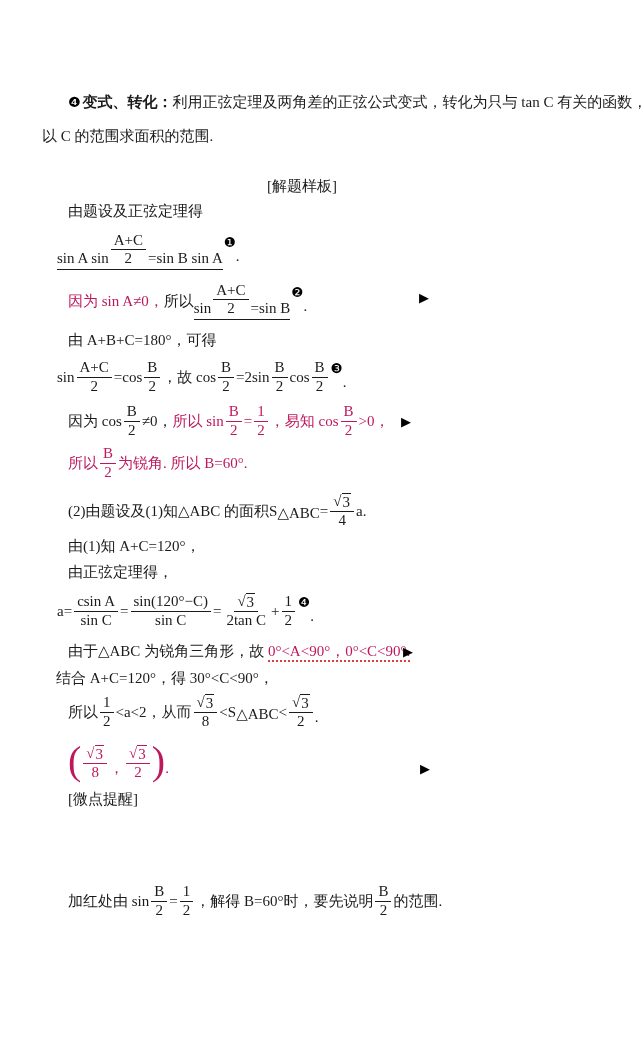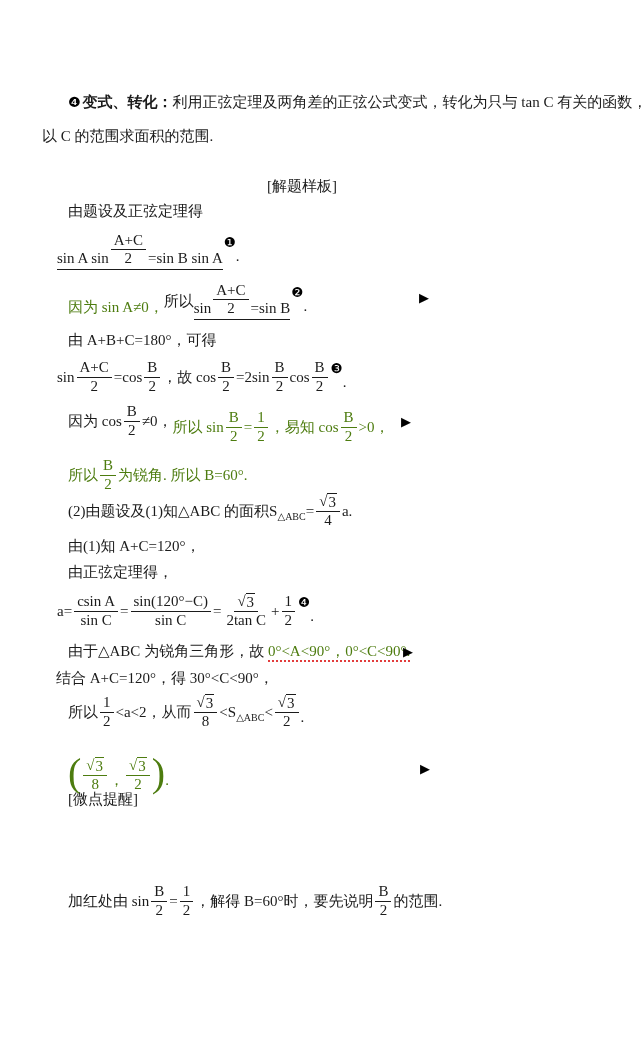--- a/index.html
+++ b/index.html
@@ -10,42 +10,42 @@
     background:#ffffff;
     color:#1b1b1b;
     font-family:"Liberation Serif","DejaVu Serif",serif;
     font-size:15px;
     overflow:hidden;
     padding-left:21px;
   }
   .abs{position:absolute;white-space:nowrap;}
   .row{display:flex;align-items:center;}
   .b{font-weight:bold;}
-  .red{color:#4d7c0f;margin-top:12px;}
+  .red{color:#be185d;}
   .center{left:42px;width:520px;text-align:center;}
   
   .frac{display:inline-flex;flex-direction:column;align-items:center;line-height:1.15;margin:0 2px;text-align:center;}
   .frac .num{padding:0 3px;border-bottom:1px solid currentColor;display:inline-flex;align-items:flex-start;justify-content:center;}
   .frac .den{padding:0 3px;}
   
   .sq{display:inline-flex;align-items:flex-start;line-height:1.1;}
   .sq .rs{line-height:1.1;}
   .sq .rad{border-top:1px solid currentColor;line-height:1.1;padding:0 1px;}
   
   .ul{display:inline-flex;align-items:flex-end;border-bottom:1px solid #1b1b1b;padding-bottom:2px;}
   .ulr{border-bottom:2px dotted #e23c3c;padding-bottom:1px;}
   
   .mark{font-family:"DejaVu Sans",sans-serif;font-size:13.5px;transform:translateY(-9px);margin-left:1px;color:#000;}
   .mark-inline{font-family:"DejaVu Sans",sans-serif;font-size:14px;margin-right:2px;color:#000;}
   .dot{transform:translateY(5px);}
   
   .arrow{position:absolute;color:#000;font-family:"DejaVu Sans",sans-serif;font-size:13px;line-height:1;}
   
   .sb{display:inline-flex;align-items:flex-end;}
-  .sb .sub{font-size:10px;transform:translateY(2px);letter-spacing:0;}
+  .sb .sub{font-size:15px;transform:translateY(2px);letter-spacing:0;}
   
   .bigp{font-size:40px;line-height:0.8;font-weight:400;transform:translateY(-2px);}
 </style>
 </head>
 <body>
 
 <div class="page">
 
   <div class="abs" style="top:93px;left:68px;">
     <span class="mark-inline">❹</span><span class="b">变式、转化：</span><span>利用正弦定理及两角差的正弦公式变式，转化为只与 tan C 有关的函数，</span>

